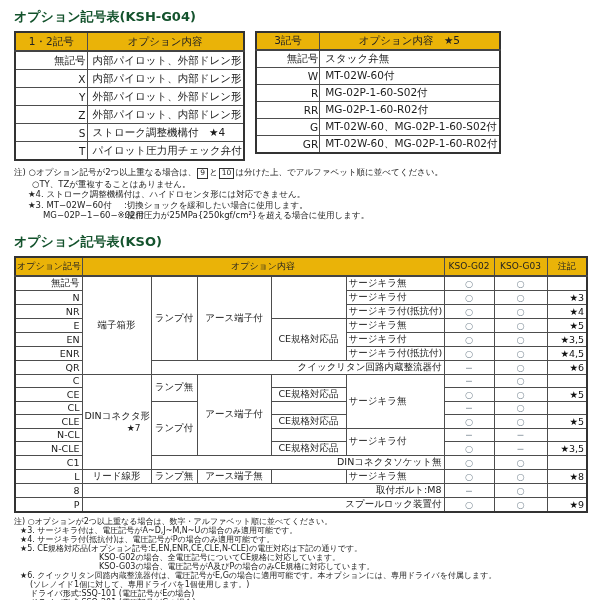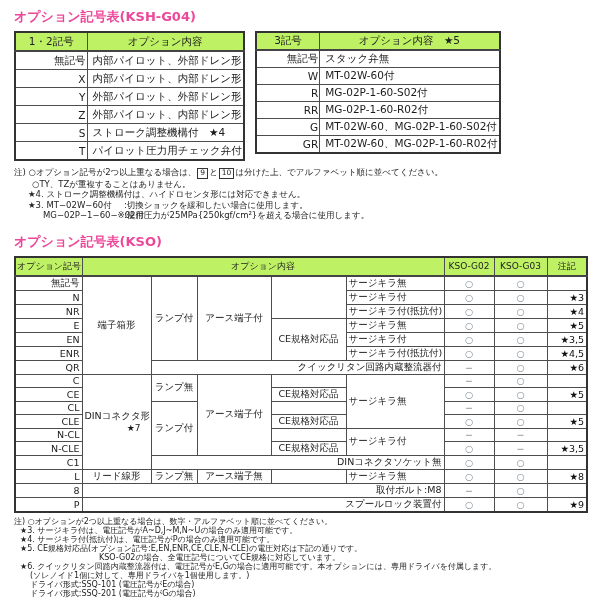--- a/index.html
+++ b/index.html
@@ -1,23 +1,23 @@
 <!DOCTYPE html>
 <html><head>
 <meta charset="utf-8">
 <style>
   html,body{margin:0;padding:0;width:600px;height:600px;overflow:hidden;background:#ffffff;}
   body{font-family:"DejaVu Sans",sans-serif;color:#1b1b1b;-webkit-font-smoothing:antialiased;}
   .page{padding:8px 14px 0 14px;}
-  .sec-title{font-size:13px;font-weight:bold;margin:0 0 5px 0;color:#ec4899;}
+  .sec-title{font-size:13px;font-weight:bold;margin:0 0 5px 0;color:#14532d;}
   .tables-row{display:flex;gap:10px;align-items:flex-start;}
   table{border-collapse:collapse;table-layout:fixed;}
   table{border:2px solid #333;}
   th,td{border:1px solid #4d4d4d;overflow:hidden;white-space:nowrap;}
-  th{background:#bef264;font-weight:normal;color:#222;border-bottom:2px solid #444;}
+  th{background:#eab308;font-weight:normal;color:#222;border-bottom:2px solid #444;}
   
   .t1 th,.t1 td{height:15px;font-size:10.5px;}
   .t2 th,.t2 td{height:13px;font-size:10.5px;}
   .t1 th,.t2 th{font-size:10.5px;text-align:center;}
   .c-sym{text-align:right;}
   .c-content{text-align:left;padding-left:5px;}
   
   .notes1{margin-top:6px;font-size:8.5px;line-height:10.5px;color:#222;}
   .notes2{margin-top:4px;font-size:8px;line-height:9px;color:#222;}
   .nline{white-space:nowrap;}
@@ -299,20 +299,21 @@
     </tr>
   </tbody>
     </table>
 
   <div class="notes2">
     <div class="nline">注) ○オプションが2つ以上重なる場合は、数字・アルファベット順に並べてください。</div>
     <div class="nline ml6">★3. サージキラ付は、電圧記号がA~D,J~M,N~Uの場合のみ適用可能です。</div>
     <div class="nline ml6">★4. サージキラ付(抵抗付)は、電圧記号がPの場合のみ適用可能です。</div>
     <div class="nline ml6">★5. CE規格対応品(オプション記号:E,EN,ENR,CE,CLE,N-CLE)の電圧対応は下記の通りです。</div>
     <div class="nline ml85">KSO-G02の場合、全電圧記号についてCE規格に対応しています。</div>
+    <div class="nline ml85">KSO-G03の場合、電圧記号がA及びPの場合のみCE規格に対応しています。</div>
     <div class="nline ml6">★6. クイックリタン回路内蔵整流器付は、電圧記号がE,Gの場合に適用可能です。本オプションには、専用ドライバを付属します。</div>
     <div class="nline ml16">(ソレノイド1個に対して、専用ドライバを1個使用します。)</div>
     <div class="nline ml16">ドライバ形式:SSQ-101 (電圧記号がEの場合)</div>
     <div class="nline ml16">ドライバ形式:SSQ-201 (電圧記号がGの場合)</div>
 
   </div>
 
 </div>
 
 </body></html>

